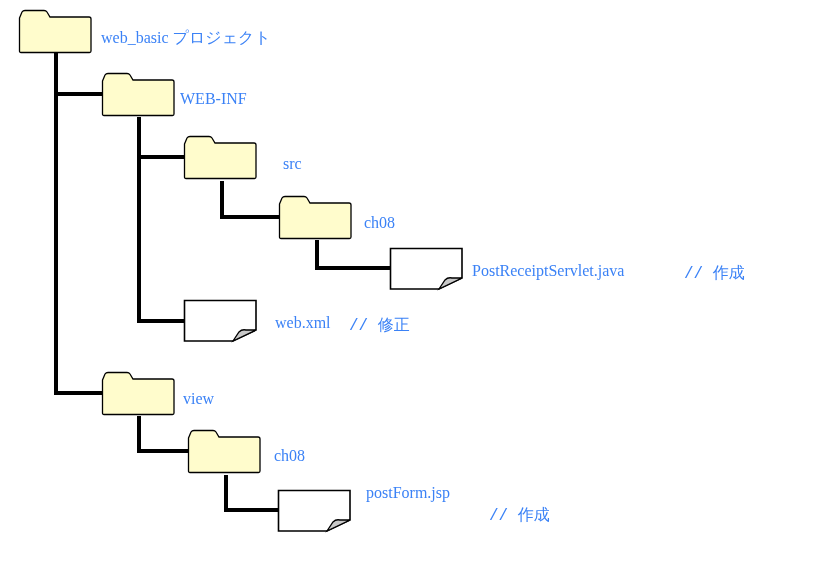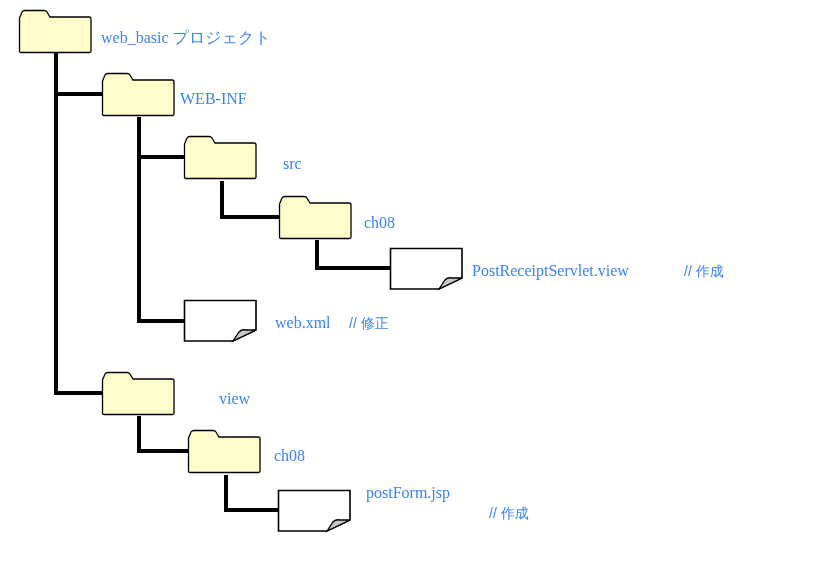--- a/index.html
+++ b/index.html
@@ -1,21 +1,21 @@
 <!DOCTYPE html>
 <html><head>
   <meta charset="utf-8">
   <style>
     html, body { margin: 0; padding: 0; background: #ffffff; }
     body { width: 828px; height: 575px; position: relative; overflow: hidden;
            font-family: "DejaVu Serif", "Liberation Serif", serif; }
     svg.tree { position: absolute; left: 0; top: 0; }
     .label { position: absolute; font-size: 16px; color: #3b82f6; white-space: nowrap;
              font-family: "Liberation Serif", "DejaVu Serif", serif; }
-    .comment { font-family: Liberation Sans, sans-serif; font-size: 14px; }
+    .comment { font-family: Liberation Mono, monospace; font-size: 16px; }
   </style>
 </head>
 <body>
 
 <svg class="tree" width="828" height="575" viewBox="0 0 828 575">
 
   <g stroke="#000" stroke-width="4" fill="none">
 
     <polyline points="56,53 56,94 102,94"></polyline>
     <polyline points="56,90 56,393 102,393"></polyline>
@@ -63,21 +63,21 @@
         <path d="M49,41 L55,32 Q58,29 62,30 L72,30 Z" fill="#C8C8C8" stroke="#000000" stroke-width="1.3"></path>
       </g>
     </g>
 </svg>
 
 <div id="labels">
     <div class="label" style="left: 101px; top: 28px;">web_basic プロジェクト</div>
     <div class="label" style="left: 180px; top: 90px;">WEB-INF</div>
     <div class="label" style="left: 283px; top: 155px;">src</div>
     <div class="label" style="left: 364px; top: 214px;">ch08</div>
-    <div class="label" style="left: 472px; top: 262px;">PostReceiptServlet.view</div>
+    <div class="label" style="left: 472px; top: 262px;">PostReceiptServlet.java</div>
     <div class="label comment" style="left: 684px; top: 263px;">//  作成</div>
     <div class="label" style="left: 275px; top: 314px;">web.xml</div>
     <div class="label comment" style="left: 349px; top: 315px;">//  修正</div>
-    <div class="label" style="left: 183px; top: 390px; margin-left: 36px;">view</div>
+    <div class="label" style="left: 183px; top: 390px;">view</div>
     <div class="label" style="left: 274px; top: 447px;">ch08</div>
     <div class="label" style="left: 366px; top: 484px;">postForm.jsp</div>
     <div class="label comment" style="left: 489px; top: 505px;">//  作成</div>
   </div>
 
 </body></html>

